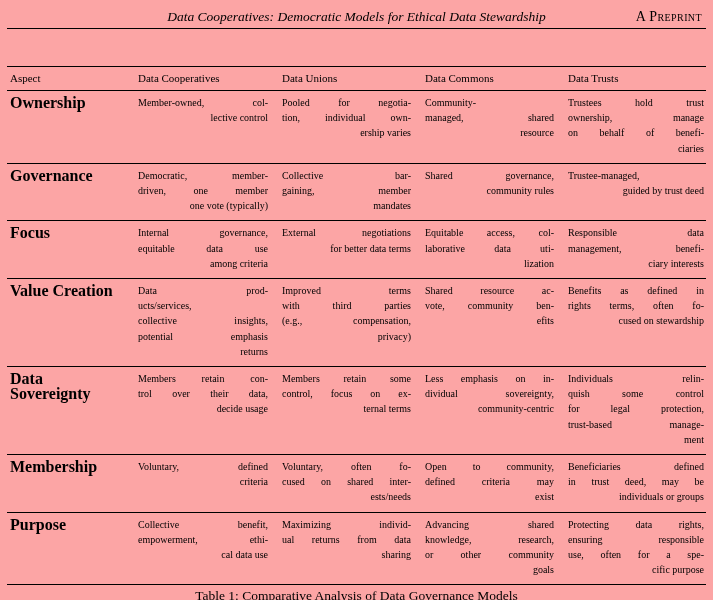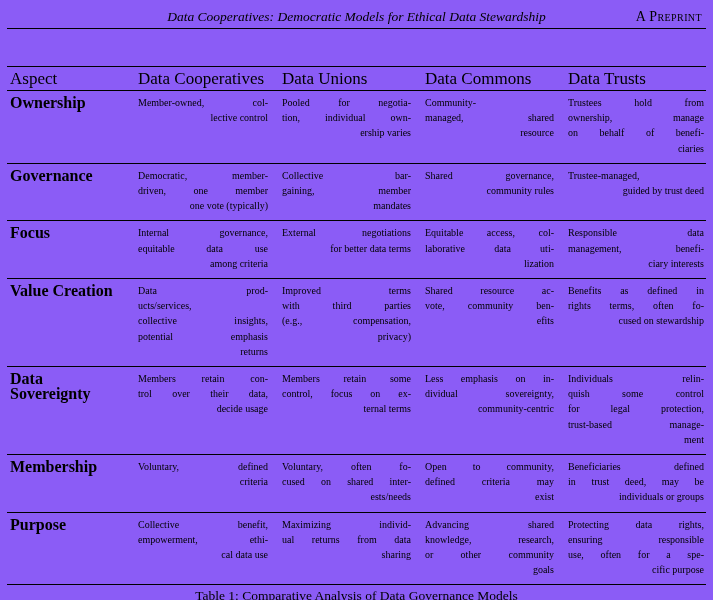--- a/index.html
+++ b/index.html
@@ -11,21 +11,21 @@
     width: 713px;
     height: 600px;
     overflow: hidden;
     font-family: "Liberation Serif", serif;
     color: #000000;
   }
   .page {
     position: relative;
     width: 713px;
     height: 600px;
-    background: #8b5cf6;
+    background: #fca5a5;
   }
 
   
   .running-head {
     margin: 0 7px;
     padding-top: 9px;
     padding-bottom: 4px;
     border-bottom: 1.3px solid #000;
     position: relative;
     height: 15px;
@@ -53,21 +53,21 @@
     margin: 37px 0 0 7px;
     width: 699px;
     border-collapse: collapse;
     table-layout: fixed;
     border-top: 1.9px solid #000;
     border-bottom: 1.6px solid #000;
   }
   table.cmp thead th {
     font-weight: normal;
     text-align: left;
-    font-size: 17px;
+    font-size: 11px;
     line-height: 15px;
     padding: 4px 14px 4px 0;
     border-bottom: 1.4px solid #000;
     vertical-align: top;
   }
   table.cmp tbody tr td,
   table.cmp tbody tr th {
     vertical-align: top;
     font-size: 10px;
     line-height: 15.2px;
@@ -145,21 +145,21 @@
             <div class="cell-line">Pooled for negotia-</div>
             <div class="cell-line">tion, individual own-</div>
             <div class="cell-line last">ership varies</div>
           </td>
         <td>
             <div class="cell-line">Community-</div>
             <div class="cell-line">managed, shared</div>
             <div class="cell-line last">resource</div>
           </td>
         <td class="lastcol">
-            <div class="cell-line">Trustees hold from</div>
+            <div class="cell-line">Trustees hold trust</div>
             <div class="cell-line">ownership, manage</div>
             <div class="cell-line">on behalf of benefi-</div>
             <div class="cell-line last">ciaries</div>
           </td>
       </tr>
       <tr>
         <th class="aspect first">Governance</th>
         <td>
             <div class="cell-line">Democratic, member-</div>
             <div class="cell-line">driven, one member</div>

